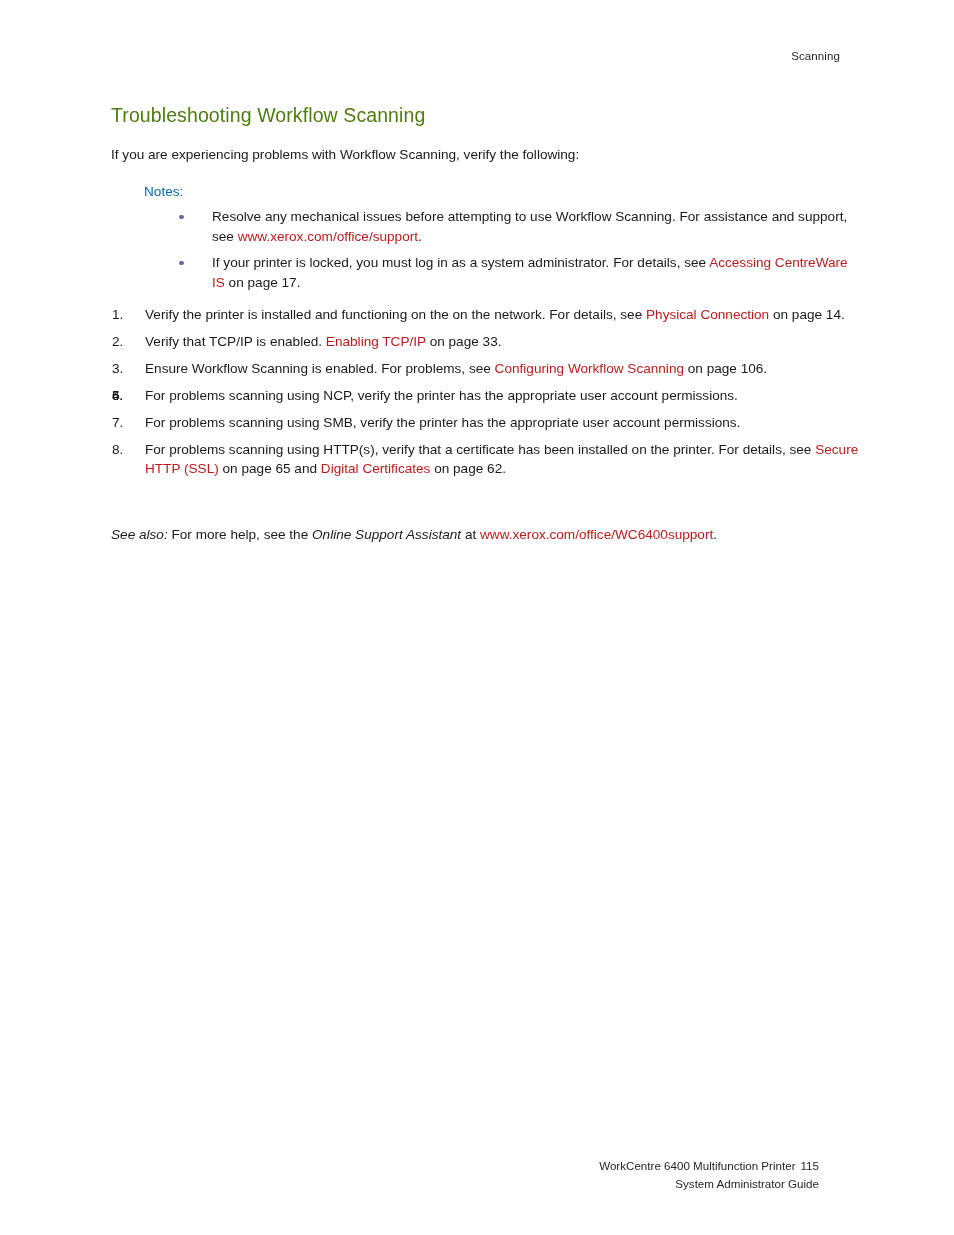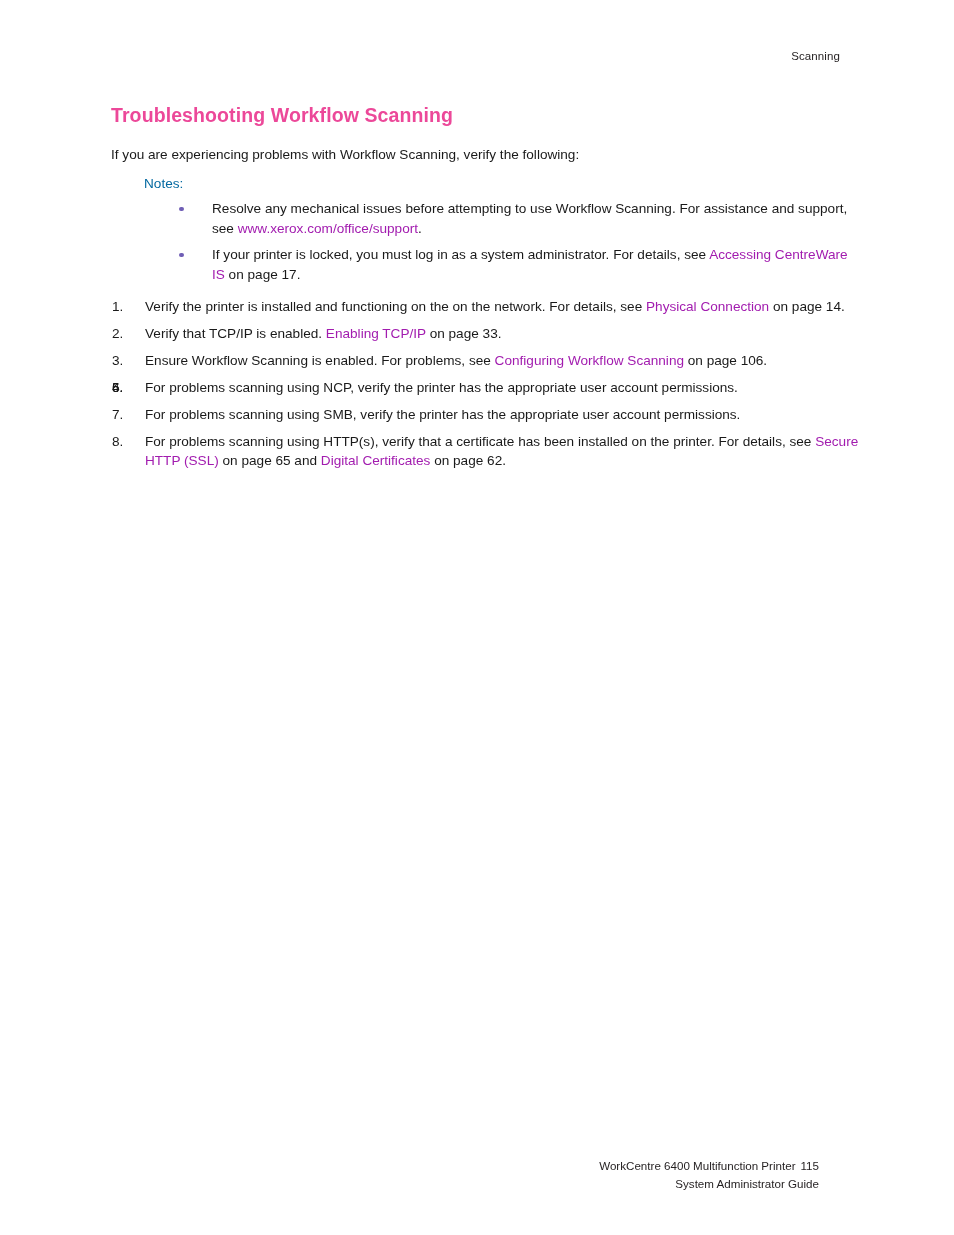--- a/index.html
+++ b/index.html
@@ -38,31 +38,31 @@
   
   .content {
     position: absolute;
     left: 111px;
     top: 104px;
     width: 748px;
   }
 
   h1.section-title {
     font-size: 19.5px;
-    font-weight: bold;
-    color: #ec4899;
+    font-weight: normal;
+    color: #4d7c0f;
     margin: 0 0 18px 0;
     letter-spacing: 0.1px;
     line-height: 1.2;
   }
 
   p.intro {
     font-size: 13.6px;
     line-height: 1.45;
-    margin: 0 0 9px 0;
+    margin: 0 0 17px 0;
     color: #1a1a1a;
   }
 
   .notes-label {
     font-size: 13.6px;
     color: #0369a1;
     margin: 0 0 5px 0;
     padding-left: 33px;
     line-height: 1.45;
   }
@@ -119,21 +119,21 @@
   p.see-also {
     font-size: 13.6px;
     line-height: 1.45;
     margin: 46px 0 0 0;
     color: #1a1a1a;
   }
   .it { font-style: italic; }
 
   
   .xlink {
-    color: #a21caf;
+    color: #b91c1c;
     text-decoration: none;
   }
 
   
   .footer {
     position: absolute;
     right: 111px;
     bottom: 42px;
     text-align: right;
     font-size: 11.6px;
@@ -168,20 +168,21 @@
         <li><span class="step-num">1.</span><span><span>Verify the printer is installed and functioning on the on the network. For details, see </span><a class="xlink" href="#">Physical Connection</a><span> on page 14.</span></span></li>
         <li><span class="step-num">2.</span><span><span>Verify that TCP/IP is enabled. </span><a class="xlink" href="#">Enabling TCP/IP</a><span> on page 33.</span></span></li>
         <li><span class="step-num">3.</span><span><span>Ensure Workflow Scanning is enabled. For problems, see </span><a class="xlink" href="#">Configuring Workflow Scanning</a><span> on page 106.</span></span></li>
         <li><span class="step-num">4.</span></li>
         <li><span class="step-num">5.</span></li>
         <li><span class="step-num">6.</span><span><span>For problems scanning using NCP, verify the printer has the appropriate user account permissions.</span></span></li>
         <li><span class="step-num">7.</span><span><span>For problems scanning using SMB, verify the printer has the appropriate user account permissions.</span></span></li>
         <li><span class="step-num">8.</span><span><span>For problems scanning using HTTP(s), verify that a certificate has been installed on the printer. For details, see </span><a class="xlink" href="#">Secure HTTP (SSL)</a><span> on page 65 and </span><a class="xlink" href="#">Digital Certificates</a><span> on page 62.</span></span></li>
       </ol>
 
+    <p class="see-also"><em class="it">See also:</em><span> For more help, see the </span><em class="it">Online Support Assistant</em><span> at </span><a class="xlink" href="#">www.xerox.com/office/WC6400support</a><span>.</span></p>
 
   </div>
 
   <div class="footer">
     <div class="fl1">
       <span>WorkCentre 6400 Multifunction Printer</span><span class="pageno">115</span>
     </div>
     <div class="fl2">
       <span>System Administrator Guide</span>
     </div>

